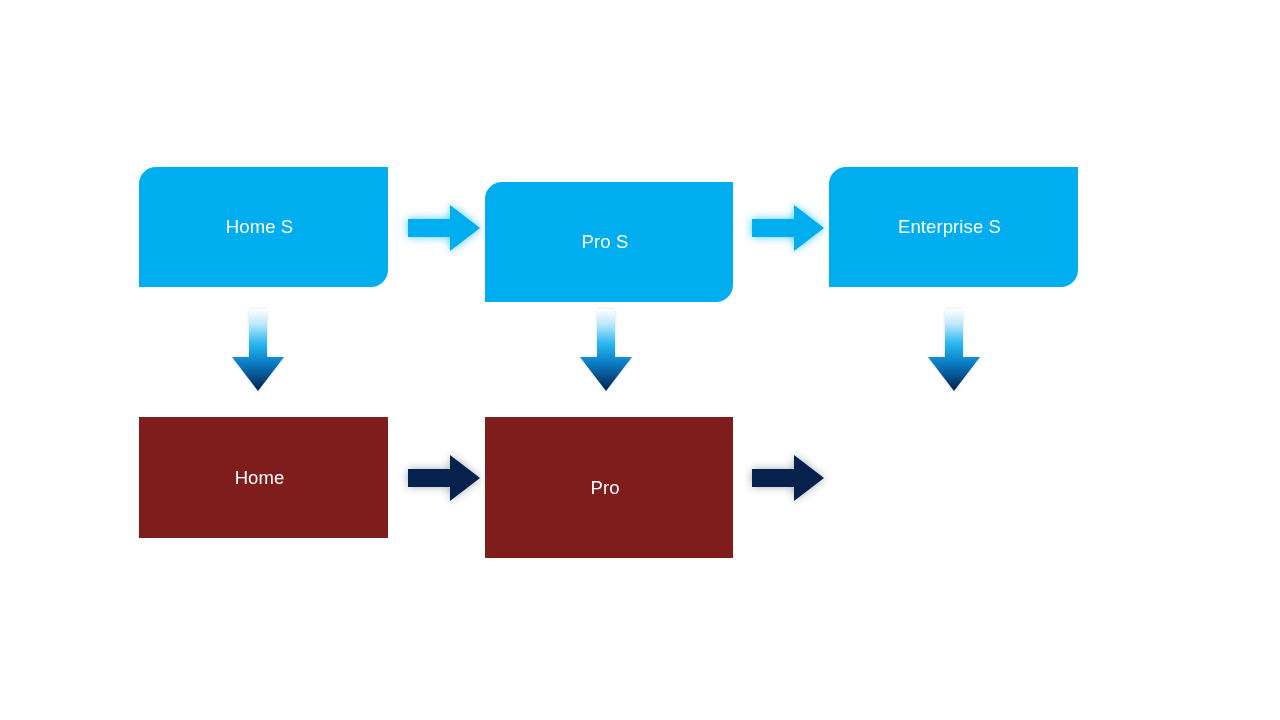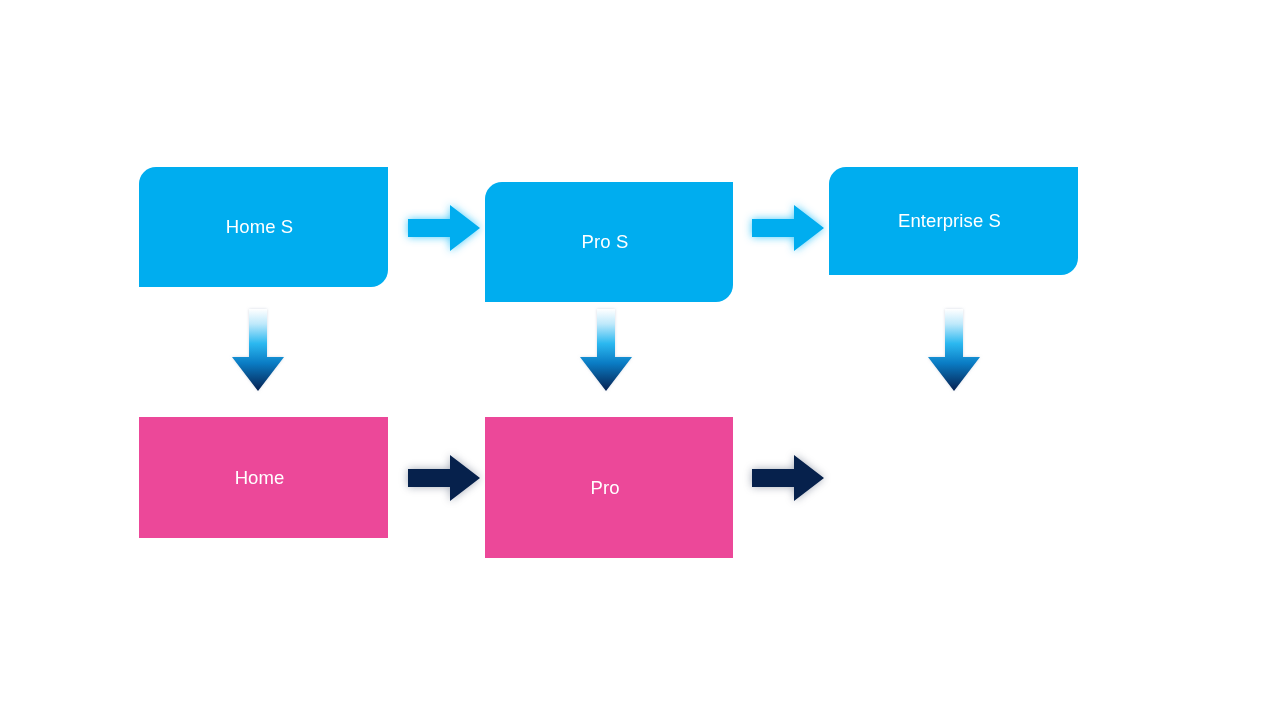--- a/index.html
+++ b/index.html
@@ -42,21 +42,21 @@
   }
 
   
   .node.tier-s {
     background: #00ADEF;
     border-radius: 17px 0 17px 0;
   }
 
   
   .node.tier-base {
-    background: #ec4899;
+    background: #7f1d1d;
     border-radius: 0;
   }
 
   .node-label {
     display: block;
     position: relative;
     
     right: 4px;
   }
 
@@ -85,21 +85,21 @@
 <div id="canvas">
 
   <div class="node tier-s" style="left:139px; top:167px; width:249px; height:120px;">
     <span class="node-label">Home S</span>
   </div>
 
   <div class="node tier-s" style="left:485px; top:182px; width:248px; height:120px;">
     <span class="node-label">Pro S</span>
   </div>
 
-  <div class="node tier-s" style="left:829px; top:167px; width:249px; height:108px;">
+  <div class="node tier-s" style="left:829px; top:167px; width:249px; height:120px;">
     <span class="node-label">Enterprise S</span>
   </div>
 
   <div class="arrow arrow-right-cyan" style="left:408px; top:205px; width:72px; height:46px;">
     <svg viewBox="0 0 72 46" preserveAspectRatio="none">
       <polygon points="0,14 42,14 42,0 72,23 42,46 42,32 0,32" fill="#00ADEF"></polygon>
     </svg>
   </div>
 
   <div class="arrow arrow-right-cyan" style="left:752px; top:205px; width:72px; height:46px;">

